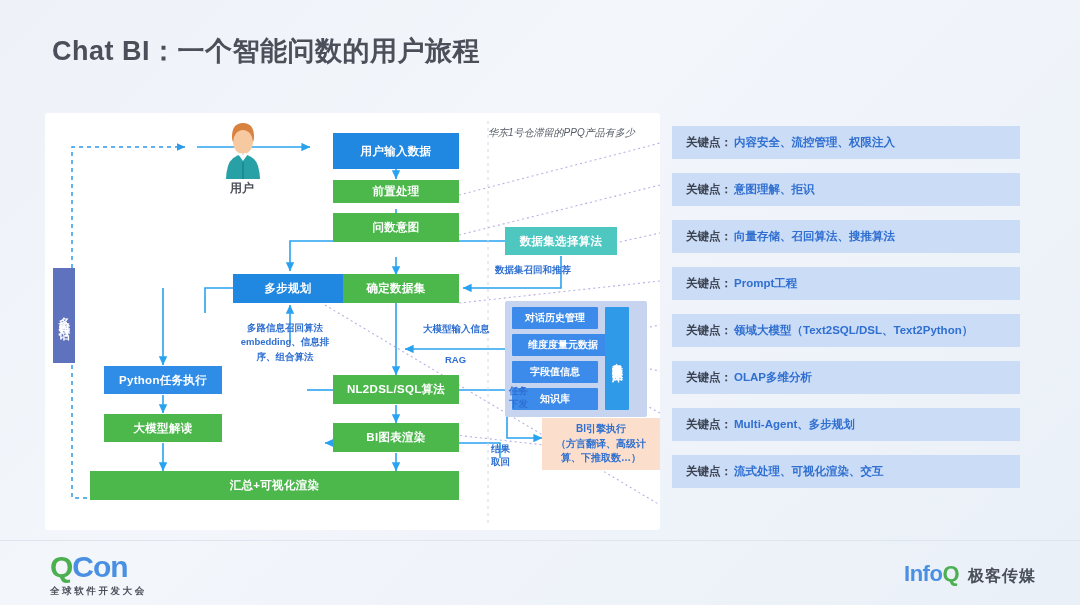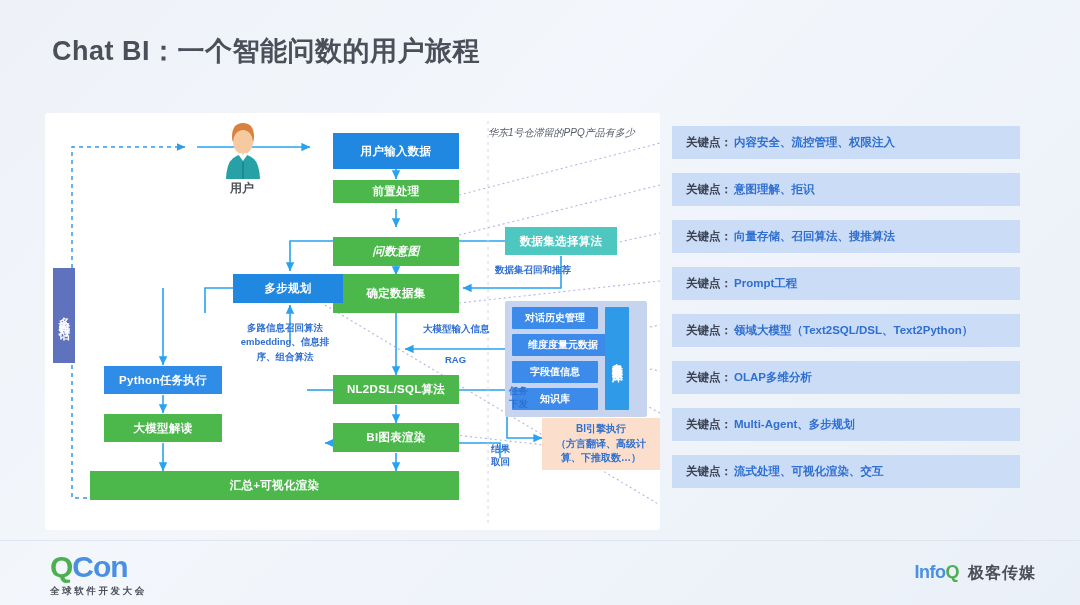--- a/index.html
+++ b/index.html
@@ -162,21 +162,21 @@
   .qcon-con { color: #4a90e2; }
   .qcon-sub {
     font-size: 9.5px; font-weight: bold; color: #4a4f59;
     letter-spacing: 2.6px; margin-top: 3px;
   }
   .infoq {
     position: absolute;
     right: 44px; top: 563px;
     display: flex; align-items: baseline;
   }
-  .infoq-word { font-size: 18px; font-weight: bold; letter-spacing: -0.5px; line-height: 1; margin-left: 32px; }
+  .infoq-word { font-size: 22px; font-weight: bold; letter-spacing: -0.5px; line-height: 1; margin-left: 32px; }
   .infoq-info { color: #4a90e2; }
   .infoq-q { color: #4caf50; }
   .infoq-sub {
     font-size: 16px; font-weight: bold; color: #4a4f59;
     margin-left: 9px; letter-spacing: 1px;
   }
 
   svg.layer {
     position: absolute; left: 0; top: 0;
     width: 615px; height: 417px;
@@ -275,22 +275,22 @@
     </svg>
   </div>
   <div class="caption-user" style="left:185px; top:67px;">用户</div>
 
   <div class="anno query" style="left:443px; top:12px;">华东1号仓滞留的PPQ产品有多少</div>
 
   <div class="vbox" style="left:8px; top:155px; width:22px; height:95px;">多轮对话</div>
 
   <div class="box blue" style="left:288px; top:20px; width:126px; height:36px;">用户输入数据</div>
   <div class="box green" style="left:288px; top:67px; width:126px; height:23px;">前置处理</div>
-  <div class="box green" style="left:288px; top:124px; width:126px; height:29px;font-style:italic;">问数意图</div>
-  <div class="box green" style="left:288px; top:161px; width:126px; height:39px;">确定数据集</div>
+  <div class="box green" style="left:288px; top:100px; width:126px; height:29px;">问数意图</div>
+  <div class="box green" style="left:288px; top:161px; width:126px; height:29px;">确定数据集</div>
   <div class="box green" style="left:288px; top:262px; width:126px; height:29px;">NL2DSL/SQL算法</div>
   <div class="box green" style="left:288px; top:310px; width:126px; height:29px;">BI图表渲染</div>
   <div class="box green" style="left:45px; top:358px; width:369px; height:29px;">汇总+可视化渲染</div>
 
   <div class="box blue" style="left:188px; top:161px; width:110px; height:29px;">多步规划</div>
   <div class="box lightblue" style="left:59px; top:253px; width:118px; height:28px;">Python任务执行</div>
   <div class="box green" style="left:59px; top:301px; width:118px; height:28px;">大模型解读</div>
 
   <div class="box teal" style="left:460px; top:114px; width:112px; height:28px;">数据集选择算法</div>
 

